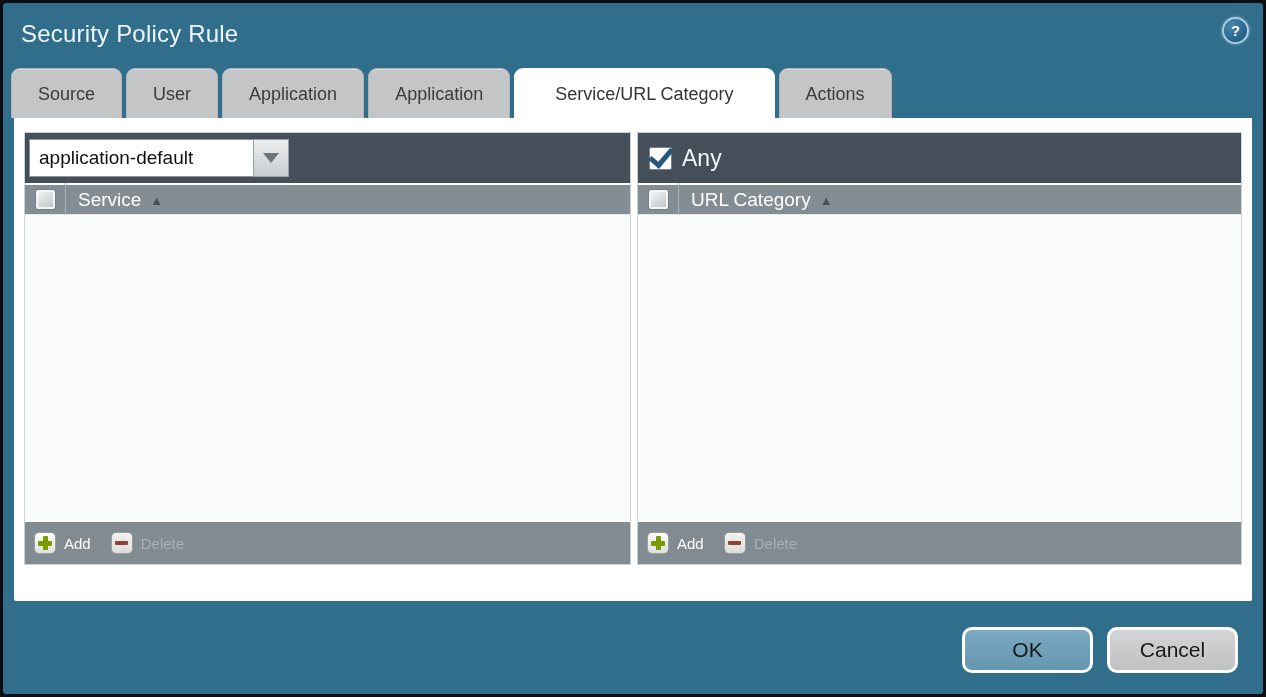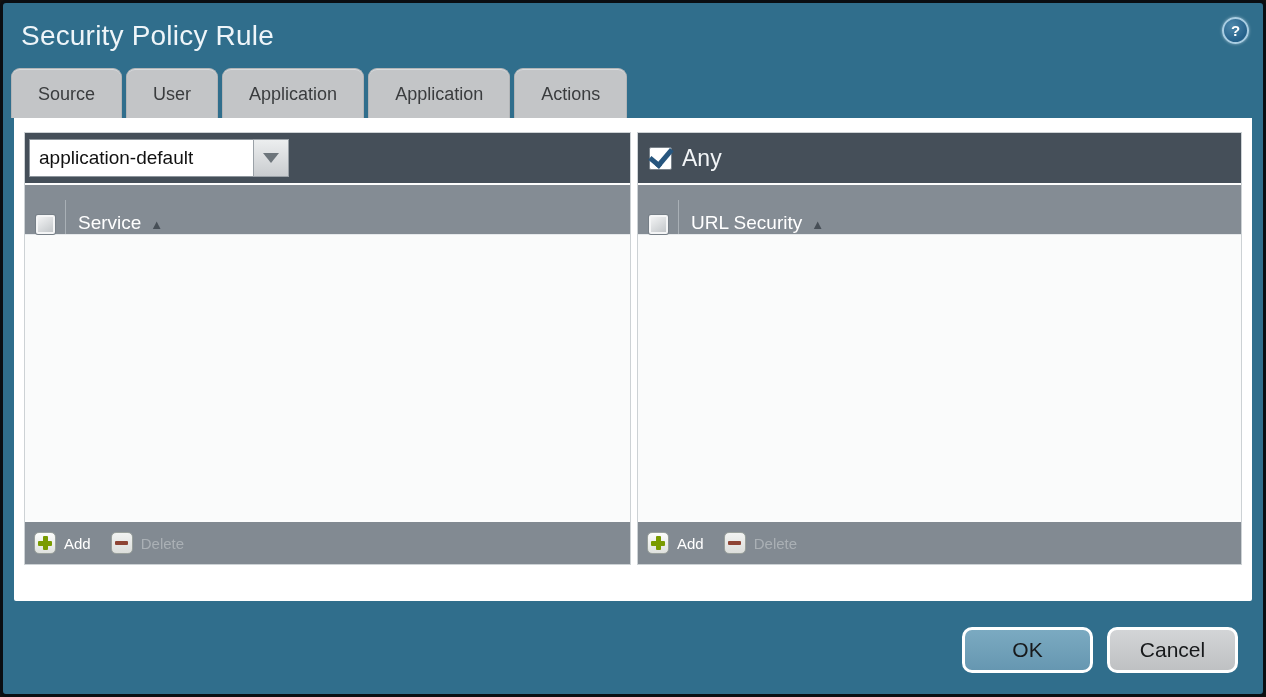--- a/index.html
+++ b/index.html
@@ -9,21 +9,21 @@
     position:relative; width:1266px; height:697px;
     background:#306e8c;
     border:3px solid #0a0e12;
     border-radius:6px;
     overflow:hidden;
   }
 
   
   .title {
     position:absolute; left:18px; top:17px;
-    font-size:28px; font-weight:400; color:#eef5f9;
+    font-size:24px; font-weight:400; color:#eef5f9;
     letter-spacing:0.2px;
   }
   .help {
     position:absolute; right:14px; top:14px;
     width:27px; height:27px; border-radius:50%;
     background:radial-gradient(circle at 35% 30%, #4d87aa, #25618a 70%);
     border:2px solid #a9cde2;
     box-shadow:0 0 3px rgba(255,255,255,.5);
     display:flex; align-items:center; justify-content:center;
     cursor:pointer;
@@ -61,23 +61,23 @@
   }
   .panel.left  { left:10px;  width:607px; }
   .panel.right { left:623px; width:605px; }
 
   .panel-top {
     height:50px; background:#454f59;
     display:flex; align-items:center; padding:0 4px;
     flex:0 0 auto;
   }
   .colhead {
-    height:52px; background:#848c94;
+    height:32px; background:#848c94;
     border-top:2px solid #fdfdfd; border-bottom:1px solid #e6e9eb;
-    display:flex; align-items:flex-end; flex:0 0 auto;
+    display:flex; align-items:center; flex:0 0 auto;
   }
   .panel-body { flex:1 1 auto; background:#fafbfb; cursor:default; }
   .panel-footer {
     height:44px; background:#828a92; border-top:2px solid #fdfdfd;
     display:flex; align-items:center; padding:0 9px; gap:20px;
     flex:0 0 auto;
   }
 
   
   .dropdown { display:flex; height:38px; margin-left:0; cursor:pointer; }
@@ -169,20 +169,21 @@
   <span class="title">Security Policy Rule</span>
   <span class="help">
     <span class="help-q">?</span>
   </span>
 
   <div class="tabbar">
     <div class="tab">Source</div>
     <div class="tab">User</div>
     <div class="tab">Application</div>
     <div class="tab">Application</div>
+    <div class="tab active">Service/URL Category</div>
     <div class="tab">Actions</div>
   </div>
 
   <div class="content">
 
     <div class="panel left">
       <div class="panel-top">
         <div class="dropdown">
           <div class="dd-value">application-default</div>
           <div class="dd-btn">
@@ -217,21 +218,21 @@
       <div class="panel-top">
         <span class="checkbox any"></span>
         <span class="any-label">Any</span>
       </div>
       <div class="colhead">
         <div class="cb-cell">
           <span class="checkbox gray"></span>
         </div>
         <div class="col-sep"></div>
         <div class="col-label">
-          <span>URL Security</span>
+          <span>URL Category</span>
           <span class="sort">▲</span>
         </div>
       </div>
       <div class="panel-body"></div>
       <div class="panel-footer">
         <div class="footer-btn">
           <span class="iconbox icon-plus"></span>
           <span class="btn-label">Add</span>
         </div>
         <div class="footer-btn disabled">

